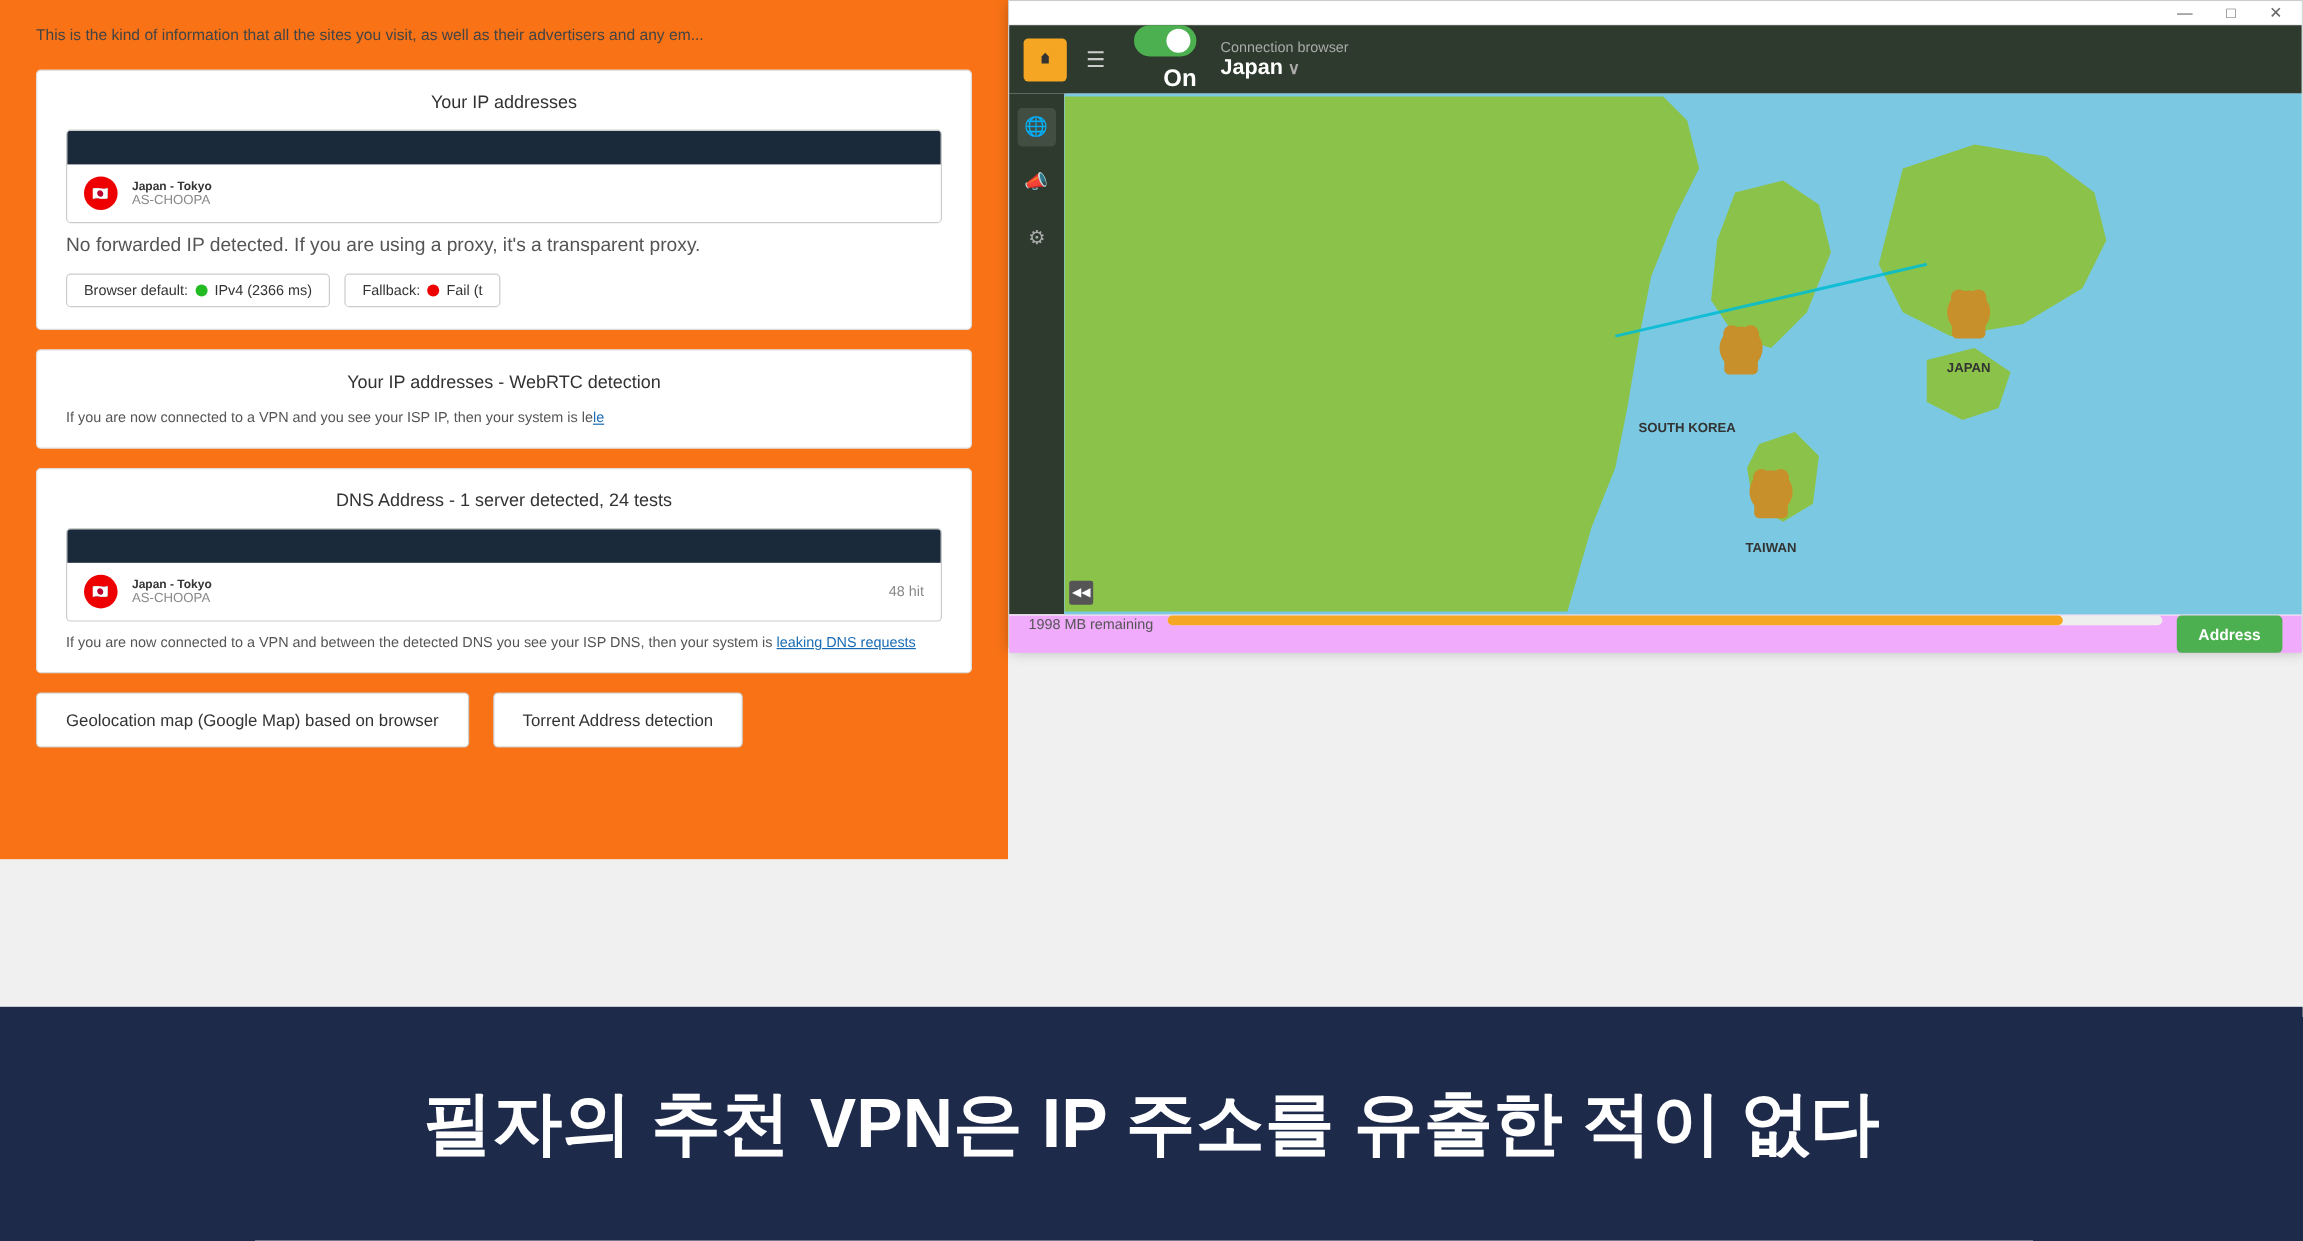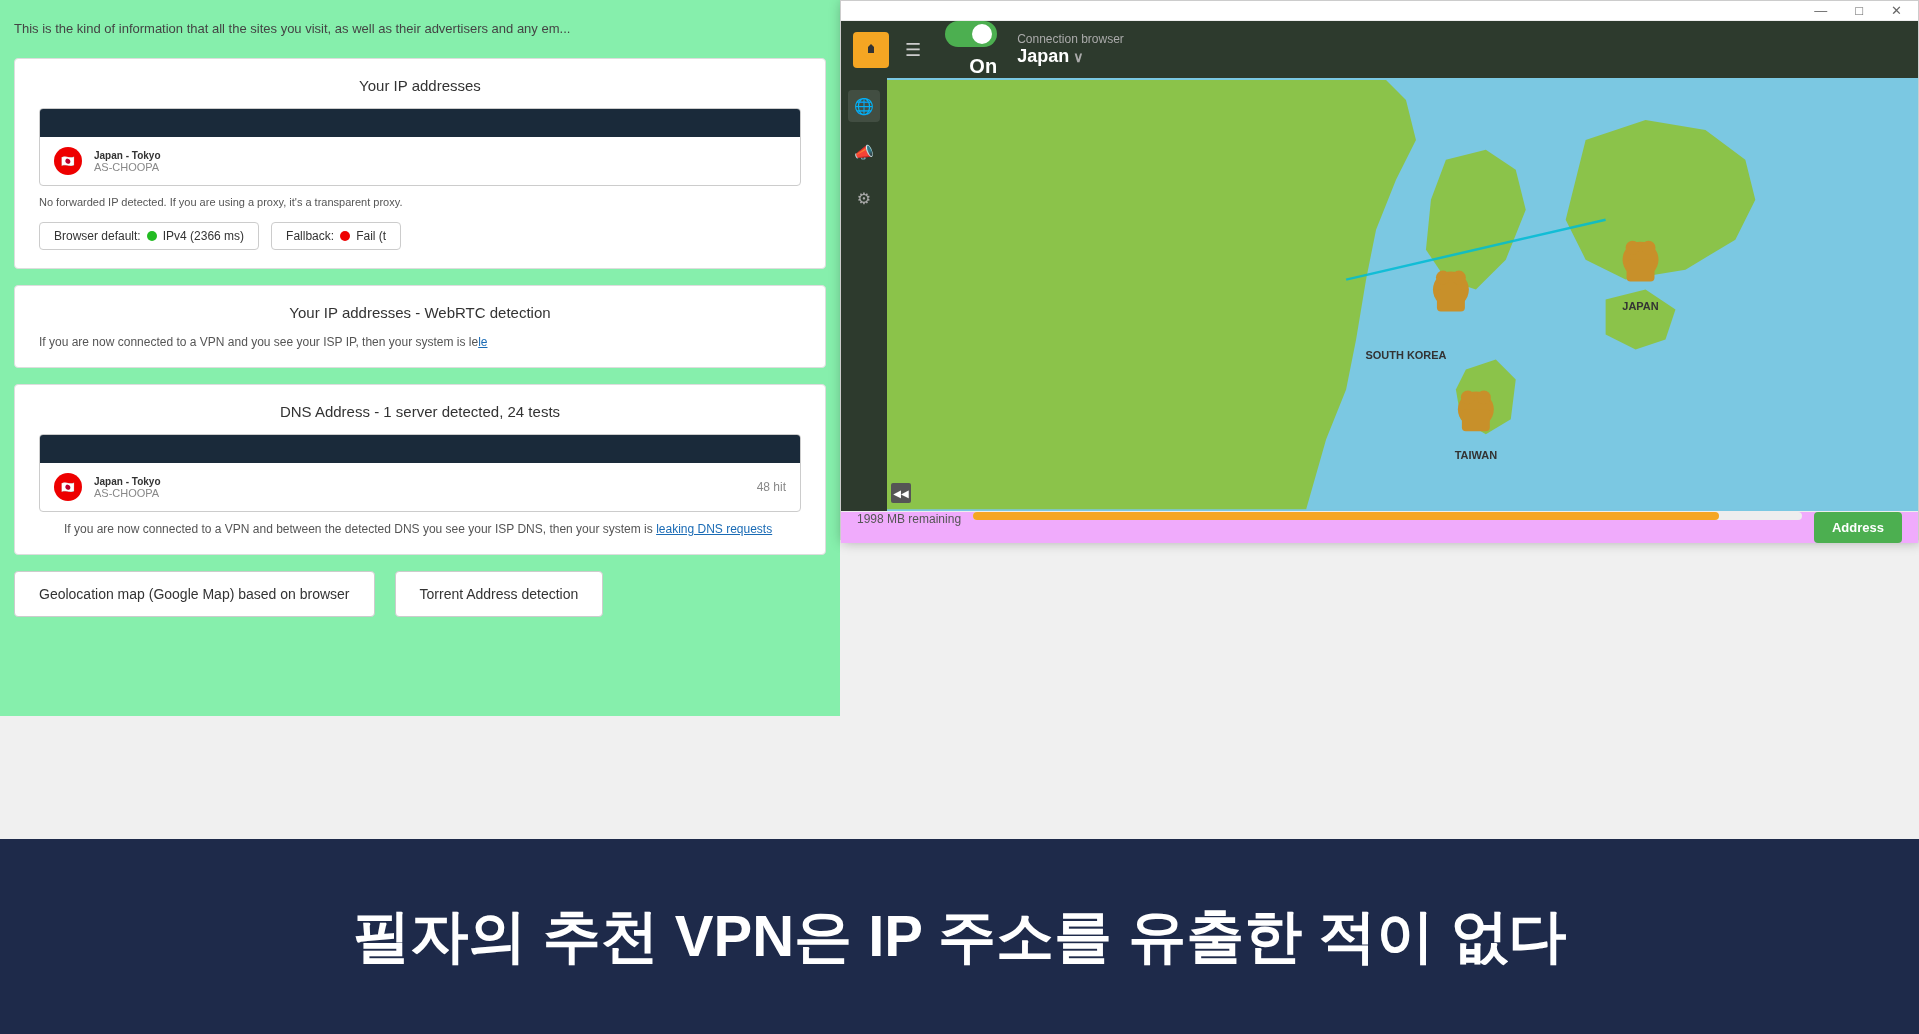--- a/index.html
+++ b/index.html
@@ -11,22 +11,22 @@
       overflow: hidden;
       position: relative;
     }
 
     
     .browser-content {
       position: absolute;
       top: 0; left: 0;
       width: 840px;
       height: 716px;
-      background: #86efac;
-      padding: 20px 14px;
+      background: #f97316;
+      padding: 20px 30px;
       overflow: hidden;
     }
 
     .browser-top-text {
       font-size: 13px;
       color: #444;
       margin-bottom: 20px;
       line-height: 1.4;
     }
 
@@ -87,21 +87,21 @@
       color: #333;
       font-weight: bold;
     }
 
     .ip-isp {
       font-size: 11px;
       color: #888;
     }
 
     .no-forwarded {
-      font-size: 11px;
+      font-size: 16px;
       color: #555;
       margin-top: 8px;
     }
 
     .status-row {
       display: flex;
       gap: 12px;
       margin-top: 14px;
       flex-wrap: wrap;
     }
@@ -170,21 +170,20 @@
     }
 
     .hit-count {
       font-size: 12px;
       color: #888;
     }
 
     .dns-footer-text {
       font-size: 12px;
       color: #555;
-      margin-left: 25px;
     }
 
     .dns-footer-text a { color: #1a6bb5; }
 
     .bottom-tabs {
       display: flex;
       gap: 20px;
       margin-top: 16px;
     }
 

